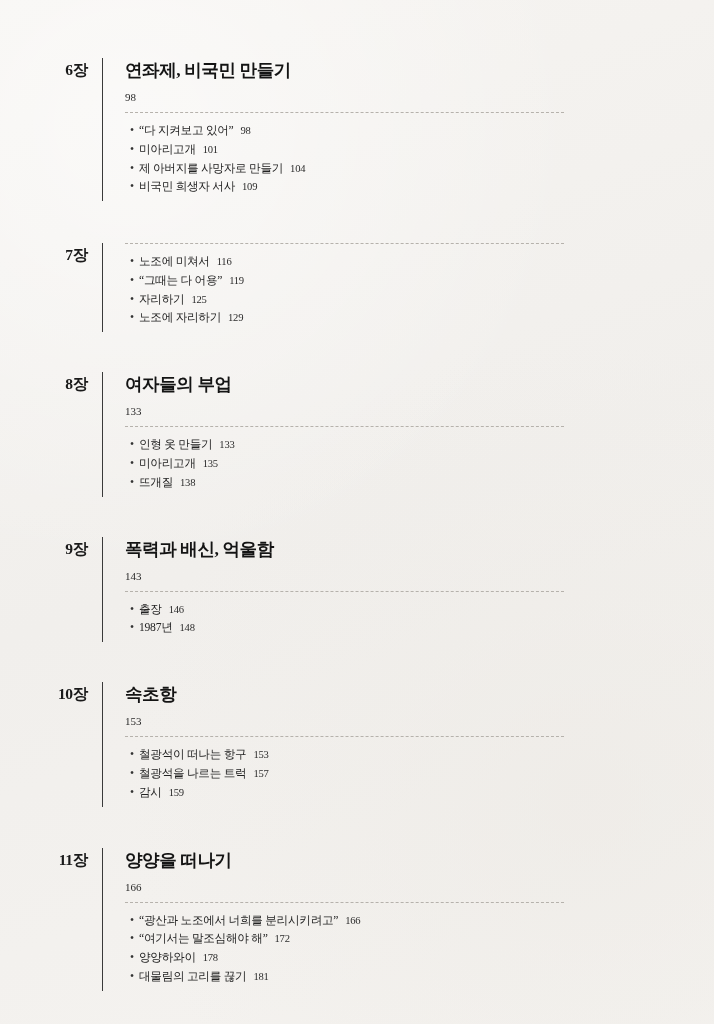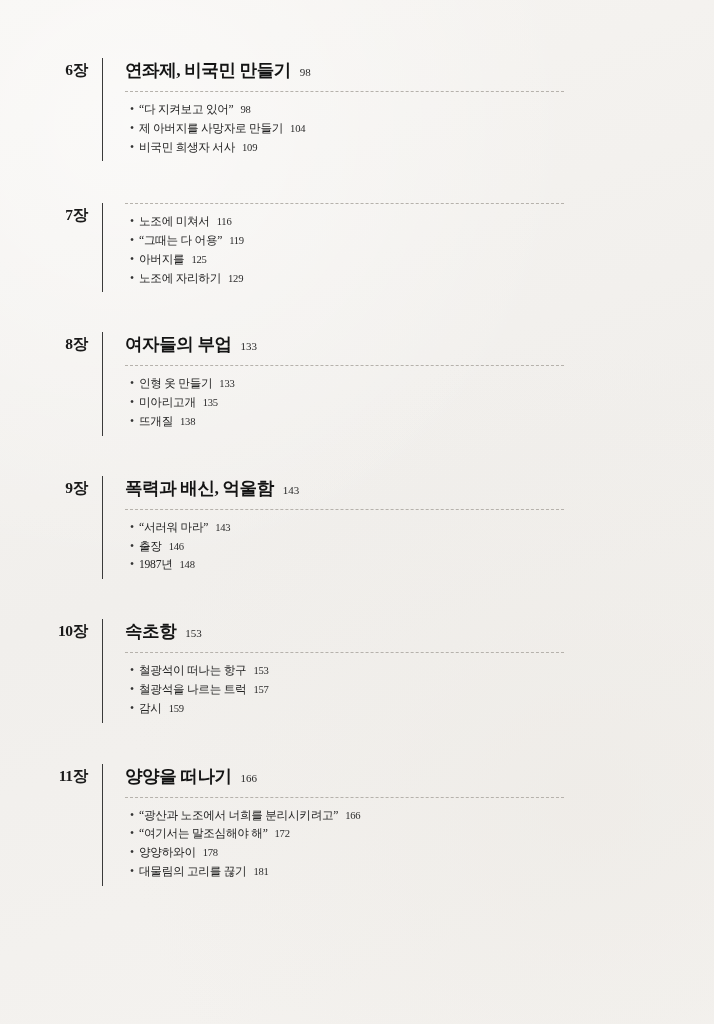--- a/index.html
+++ b/index.html
@@ -54,20 +54,21 @@
     padding-left: 22px;
     padding-bottom: 0;
     flex: 1;
     margin-right: 150px;
   }
   .chap-title-row {
     display: flex;
     align-items: baseline;
     gap: 9px;
     padding-bottom: 9px;
+    flex-direction: column;
   }
   .chap-title {
     font-size: 17.5px;
     font-weight: bold;
     letter-spacing: -0.4px;
     color: #141414;
   }
   .chap-page {
     font-size: 11px;
     color: #2a2a2a;
@@ -119,36 +120,37 @@
   <div class="chapter">
     <div class="chap-num">6장</div>
     <div class="chap-body">
       <div class="chap-title-row">
         <span class="chap-title">연좌제, 비국민 만들기</span>
         <span class="chap-page">98</span>
       </div>
       <div class="divider"></div>
       <ul class="sections">
         <li class="section-item"><span class="bullet">•</span><span>“다 지켜보고 있어”</span><span class="sec-page">98</span></li>
+        <li class="section-item"><span class="bullet">•</span><span>미아리고개</span><span class="sec-page">101</span></li>
         <li class="section-item"><span class="bullet">•</span><span>제 아버지를 사망자로 만들기</span><span class="sec-page">104</span></li>
         <li class="section-item"><span class="bullet">•</span><span>비국민 희생자 서사</span><span class="sec-page">109</span></li>
       </ul>
     </div>
   </div>
 
   <div class="gap-6"></div>
 
   <div class="chapter">
     <div class="chap-num">7장</div>
     <div class="chap-body">
       <div class="divider"></div>
       <ul class="sections">
         <li class="section-item"><span class="bullet">•</span><span>노조에 미쳐서</span><span class="sec-page">116</span></li>
         <li class="section-item"><span class="bullet">•</span><span>“그때는 다 어용”</span><span class="sec-page">119</span></li>
-        <li class="section-item"><span class="bullet">•</span><span>아버지를</span><span class="sec-page">125</span></li>
+        <li class="section-item"><span class="bullet">•</span><span>자리하기</span><span class="sec-page">125</span></li>
         <li class="section-item"><span class="bullet">•</span><span>노조에 자리하기</span><span class="sec-page">129</span></li>
       </ul>
     </div>
   </div>
 
   <div class="gap-7"></div>
 
   <div class="chapter">
     <div class="chap-num">8장</div>
     <div class="chap-body">
@@ -169,21 +171,20 @@
 
   <div class="chapter">
     <div class="chap-num">9장</div>
     <div class="chap-body">
       <div class="chap-title-row">
         <span class="chap-title">폭력과 배신, 억울함</span>
         <span class="chap-page">143</span>
       </div>
       <div class="divider"></div>
       <ul class="sections">
-        <li class="section-item"><span class="bullet">•</span><span>“서러워 마라”</span><span class="sec-page">143</span></li>
         <li class="section-item"><span class="bullet">•</span><span>출장</span><span class="sec-page">146</span></li>
         <li class="section-item"><span class="bullet">•</span><span>1987년</span><span class="sec-page">148</span></li>
       </ul>
     </div>
   </div>
 
   <div class="gap-9"></div>
 
   <div class="chapter">
     <div class="chap-num">10장</div>

